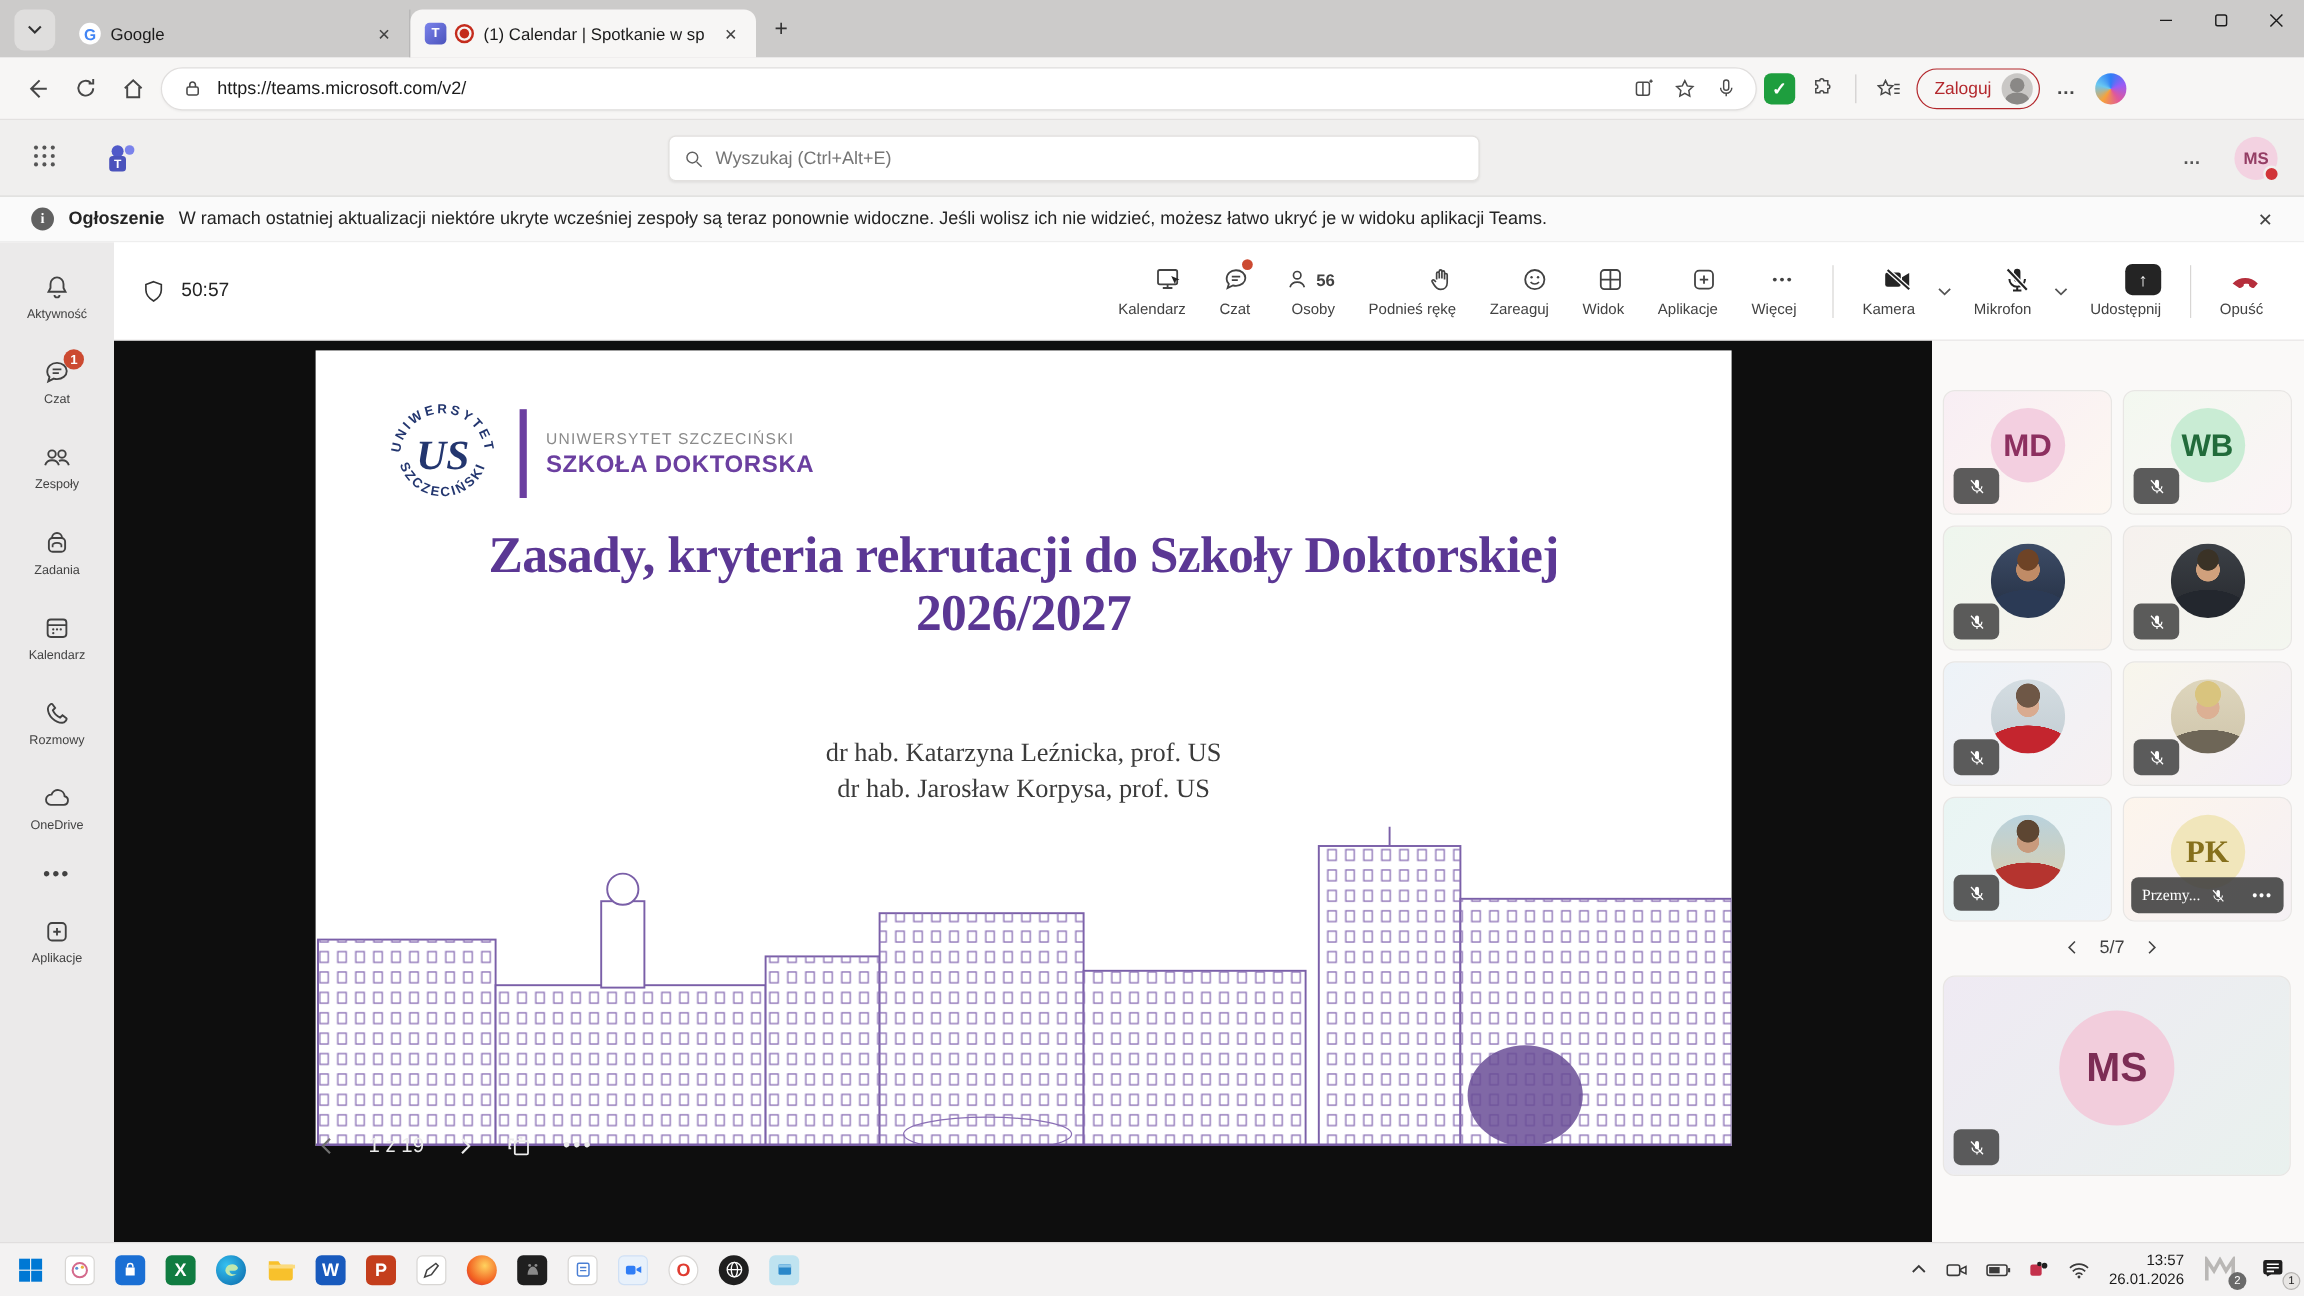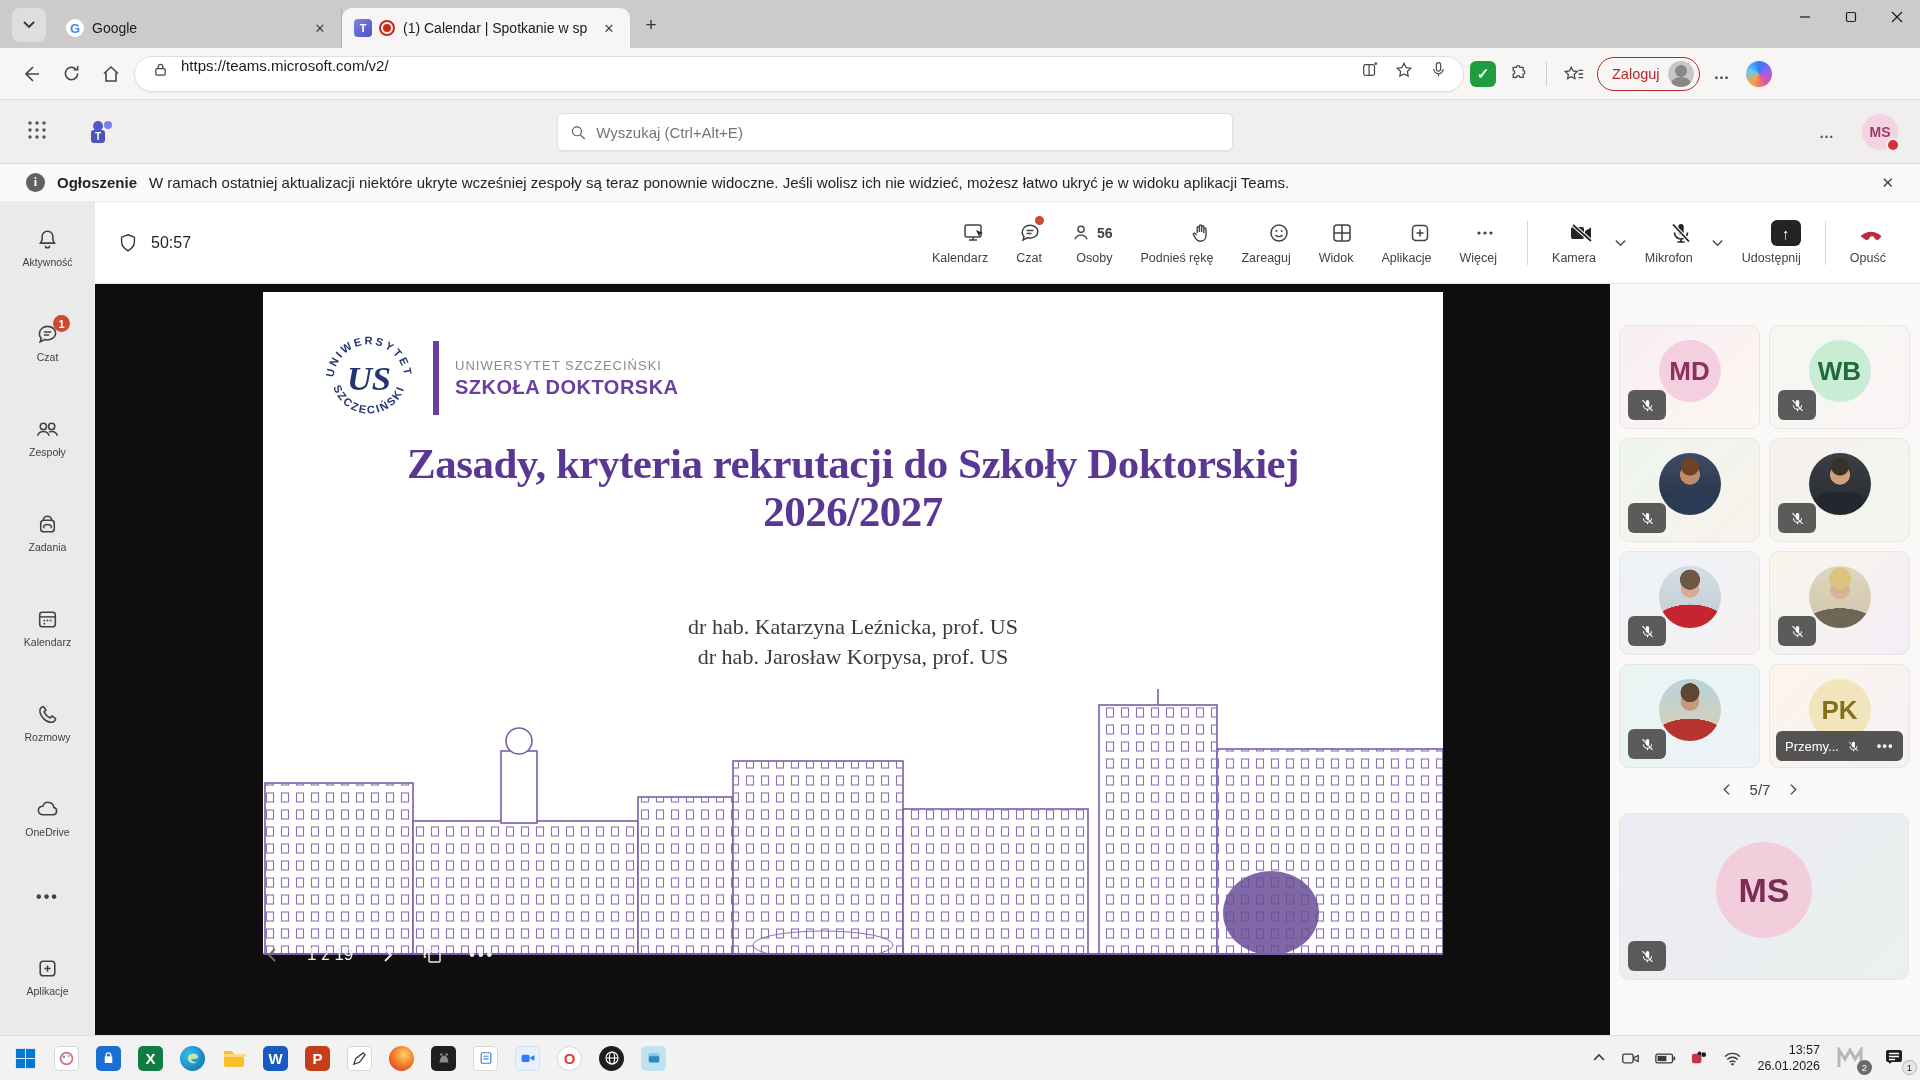--- a/index.html
+++ b/index.html
@@ -19,21 +19,21 @@
   .favicon-teams { width:18px; height:18px; border-radius:4px; background:linear-gradient(135deg,#7b83eb,#4b53bc); display:flex; align-items:center; justify-content:center; color:#fff; font-size:11px; font-weight:bold; }
   .rec-dot { width:16px; height:16px; border:2px solid #c42b1c; border-radius:50%; margin-left:7px; display:flex; align-items:center; justify-content:center; }
   .rec-dot i { width:8px; height:8px; background:#c42b1c; border-radius:50%; }
   .newtab-btn { width:30px; height:30px; margin:0 0 8px 6px; display:flex; align-items:center; justify-content:center; font-size:19px; color:#333; }
   .win-controls { margin-left:auto; display:flex; height:48px; align-items:flex-start; }
   .win-btn { width:46px; height:34px; display:flex; align-items:center; justify-content:center; color:#1b1b1b; }
 
   
   .btoolbar { position:absolute; top:48px; left:0; right:0; height:52px; background:#f7f6f5; border-bottom:1px solid #e3e1e0; display:flex; align-items:center; padding:0 14px; gap:6px; }
   .nav-ic { width:34px; height:34px; display:flex; align-items:center; justify-content:center; color:#474747; }
-  .urlbar { flex:1; max-width:1330px; height:36px; background:#fff; border:1px solid #e0dedd; border-radius:18px; display:flex; align-items:flex-start; padding:0 12px; gap:8px; box-shadow:0 1px 2px rgba(0,0,0,.05); }
+  .urlbar { flex:1; max-width:1330px; height:36px; background:#fff; border:1px solid #e0dedd; border-radius:18px; display:flex; align-items:center; padding:0 12px; gap:8px; box-shadow:0 1px 2px rgba(0,0,0,.05); }
   .urlbar .url { font-size:15px; color:#1b1b1b; flex:1; }
   .url-ic { width:26px; height:26px; display:flex; align-items:center; justify-content:center; color:#4a4a4a; }
   .ext-check { width:26px; height:26px; border-radius:6px; background:#1e9e3e; display:flex; align-items:center; justify-content:center; color:#fff; font-size:15px; font-weight:bold; }
   .tb-divider { width:1px; height:24px; background:#cfcdcc; margin:0 4px; }
   .signin { height:34px; border:1.5px solid #b3282d; border-radius:17px; display:flex; align-items:center; gap:8px; padding:0 5px 0 14px; color:#b3282d; font-size:14.5px; }
   .signin .avatar { width:26px; height:26px; border-radius:50%; background:#c9c7c5; position:relative; overflow:hidden; }
   .signin .avatar:before { content:""; position:absolute; left:7px; top:4px; width:12px; height:12px; border-radius:50%; background:#8a8886; }
   .signin .avatar:after { content:""; position:absolute; left:3px; top:16px; width:20px; height:14px; border-radius:50%; background:#8a8886; }
   .copilot { width:26px; height:26px; border-radius:50%; background:conic-gradient(#2f7df6,#9a5cf5,#e0589a,#f6a23b,#69c8f2,#2f7df6); }
 
@@ -48,21 +48,21 @@
   .tavatar .presence { position:absolute; right:-2px; bottom:-2px; width:14px; height:14px; border-radius:50%; background:#d13438; border:2px solid #f0efee; }
 
   
   .banner { position:absolute; top:164px; left:0; right:0; height:38px; background:#fafafa; border-bottom:1px solid #ececec; display:flex; align-items:center; padding:0 26px; gap:12px; }
   .info-ic { width:19px; height:19px; border-radius:50%; background:#616161; color:#fff; font-size:12px; font-weight:bold; display:flex; align-items:center; justify-content:center; font-family:"Liberation Serif",serif; }
   .banner b { font-size:15px; }
   .banner span.txt { font-size:15px; color:#242424; }
   .banner .close { margin-left:auto; color:#444; font-size:15px; }
 
   
-  .sidebar { position:absolute; left:0; top:202px; width:95px; bottom:45px; background:#ebeaea; display:flex; flex-direction:column; align-items:center; padding-top:10px;gap:24px; }
+  .sidebar { position:absolute; left:0; top:202px; width:95px; bottom:45px; background:#ebeaea; display:flex; flex-direction:column; align-items:center; padding-top:10px; }
   .side-item { width:100%; height:71px; display:flex; flex-direction:column; align-items:center; justify-content:center; gap:4px; color:#424242; position:relative; }
   .side-item .lbl { font-size:10.5px; }
   .side-item .badge { position:absolute; top:8px; left:53px; min-width:17px; height:17px; border-radius:9px; background:#cc4a31; color:#fff; font-size:11px; font-weight:bold; display:flex; align-items:center; justify-content:center; padding:0 4px; }
   .side-dots { height:40px; display:flex; align-items:center; justify-content:center; color:#424242; letter-spacing:2px; font-weight:bold; }
 
   
   .mtoolbar { position:absolute; left:95px; right:0; top:202px; height:82px; background:#fff; border-bottom:1px solid #e4e2e1; display:flex; align-items:center; }
   .mt-left { display:flex; align-items:center; gap:12px; padding-left:22px; }
   .timer { font-size:16px; color:#242424; }
   .mt-center { margin-left:auto; display:flex; align-items:flex-start; gap:8px; }
@@ -631,21 +631,21 @@
   <div class="tile t-bg7" style="left:9px;top:380px;">
     <span class="avx photo ph-wom3"></span>
     <span class="mic-badge">
         <svg width="15" height="15" viewBox="0 0 24 24">
           <rect x="9.3" y="3" width="5.4" height="11" rx="2.7" fill="#fff"></rect>
           <path d="M5.5 11.5a6.5 6.5 0 0 0 13 0M12 18v3" fill="none" stroke="#fff" stroke-width="1.7"></path>
           <line x1="4" y1="3.5" x2="20" y2="20.5" stroke="#fff" stroke-width="1.8"></line>
         </svg>
       </span>
   </div>
-  <div class="tile t-bg8" style="left:159px;top:380px;">
+  <div class="tile t-bg8" style="left:159px;top:380px;font-family:Liberation Serif, serif;">
     <span class="avx av-pk">PK</span>
     <div class="name-bar">
       <span>Przemy...</span>
       <svg width="13" height="13" viewBox="0 0 24 24">
           <rect x="9.3" y="3" width="5.4" height="11" rx="2.7" fill="#fff"></rect>
           <path d="M5.5 11.5a6.5 6.5 0 0 0 13 0M12 18v3" fill="none" stroke="#fff" stroke-width="1.7"></path>
           <line x1="4" y1="3.5" x2="20" y2="20.5" stroke="#fff" stroke-width="1.8"></line>
         </svg>
       <span class="nb-dots">•••</span>
     </div>

